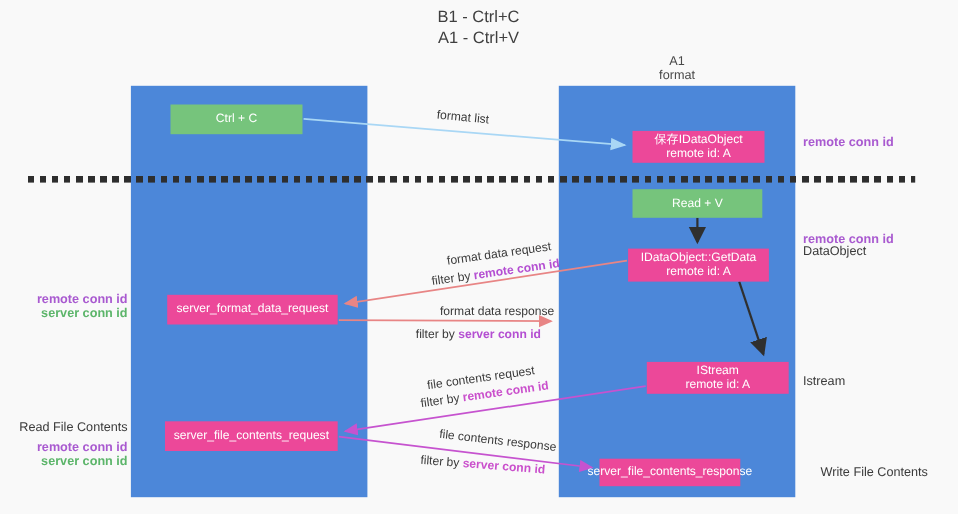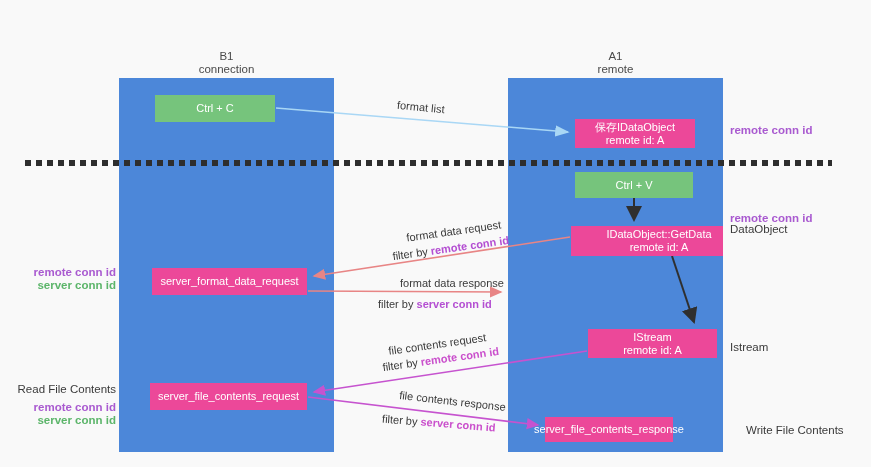--- a/index.html
+++ b/index.html
@@ -36,28 +36,28 @@
   .side-bold-purple{font-weight:bold;color:#a95ad0;}
   .side-bold-green{font-weight:bold;color:#5cb56a;}
   .left-col{left:8px;width:108px;text-align:right;}
   svg.arrows{position:absolute;left:0;top:0;pointer-events:none;}
 </style>
 </head>
 <body>
 
 <div class="canvas">
 
+  <div class="title">
+    <div>B1 - Ctrl+C</div>
+    <div>A1 - Ctrl+V</div>
+  </div>
 
-  <div class="lane-header" style="left:119px;">
-    <div>B1</div>
-    <div>connection</div>
-  </div>
   <div class="lane-header" style="left:508px;">
     <div>A1</div>
-    <div>remote</div>
+    <div>format</div>
   </div>
 
   <div class="lane" style="left:119px;"></div>
   <div class="lane" style="left:508px;"></div>
 
   <div class="dashline"></div>
 
   <svg class="arrows" width="871" height="467" viewBox="0 0 871 467">
     <defs>
       <marker id="m-blue" markerWidth="10" markerHeight="8" refX="8" refY="3.5" orient="auto">
@@ -90,23 +90,23 @@
   </div>
   <div class="box orange" style="left:150px;top:383px;width:157px;height:27px;">
     <span>server_file_contents_request</span>
   </div>
 
   <div class="box orange" style="left:575px;top:119px;width:120px;height:29px;">
     <span>保存IDataObject</span>
     <span>remote id: A</span>
   </div>
   <div class="box green" style="left:575px;top:172px;width:118px;height:26px;">
-    <span>Ctrl + V</span>
+    <span>Read + V</span>
   </div>
-  <div class="box orange" style="left:571px;top:226px;width:128px;height:30px;padding-left:24px;">
+  <div class="box orange" style="left:571px;top:226px;width:128px;height:30px;">
     <span>IDataObject::GetData</span>
     <span>remote id: A</span>
   </div>
   <div class="box orange" style="left:588px;top:329px;width:129px;height:29px;">
     <span>IStream</span>
     <span>remote id: A</span>
   </div>
   <div class="box orange" style="left:545px;top:417px;width:128px;height:25px;">
     <span>server_file_contents_response</span>
   </div>

